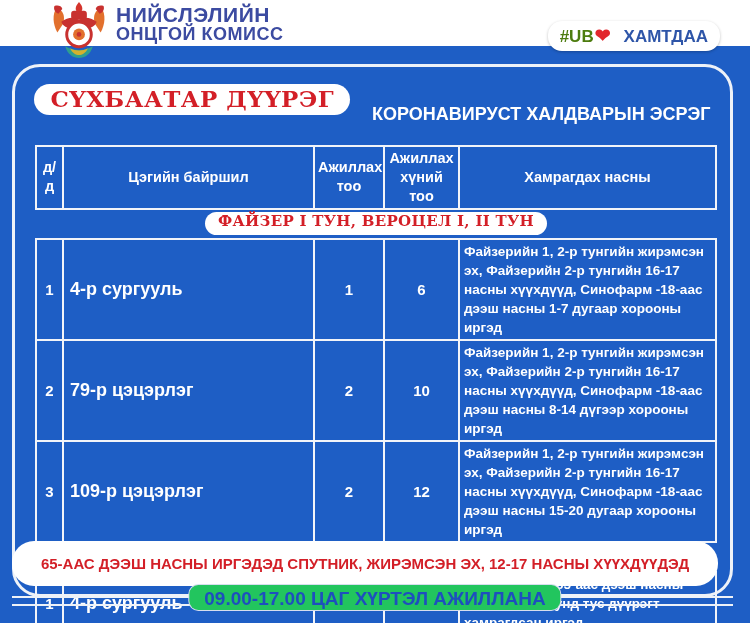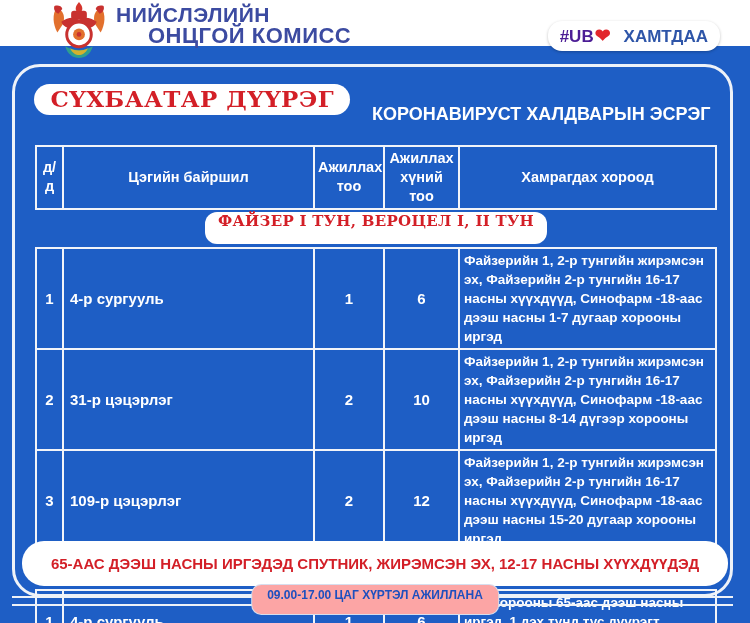--- a/index.html
+++ b/index.html
@@ -20,30 +20,30 @@
   .emblem {
     position: absolute; left: 48px; top: 2px;
     width: 62px; height: 57px; z-index: 5;
   }
   .org-name {
     position: absolute; left: 116px; top: 4px;
     color: #3c4ba1; font-weight: bold; z-index: 4;
     line-height: 1.02; letter-spacing: 0.5px;
   }
   .org-name .l1 { font-size: 21px; }
-  .org-name .l2 { font-size: 22px; margin-left: 32px; }
+  .org-name .l2 { font-size: 18px; }
   .hashtag-pill {
     position: absolute; right: 30px; top: 21px;
     background: #ffffff; border-radius: 14px;
     padding: 3px 12px 4px 12px;
     box-shadow: 0 1px 3px rgba(0,0,0,0.25);
     font-weight: bold; font-size: 17px; z-index: 6;
     white-space: nowrap;
   }
-  .hashtag-pill .red { color: #4c1d95; text-align: center; }
+  .hashtag-pill .red { color: #4d7c0f; text-align: center; }
   .hashtag-pill .heart { color: #e2262c; font-size: 19px; padding: 0 1px; }
   .hashtag-pill .blue { color: #2e55a8; margin-left: 12px; }
   
   .blue-area {
     position: absolute; left: 0; top: 46px;
     width: 750px; height: 577px;
     background: #1e5ec5; z-index: 1;
   }
   .frame {
     position: absolute; left: 12px; top: 64px;
@@ -75,51 +75,51 @@
     position: absolute; left: 35px; top: 145px;
     width: 680px; border-collapse: collapse; table-layout: fixed;
     z-index: 4; color: #ffffff;
   }
   table.vax td, table.vax th { border: 2px solid #f2f4f9; vertical-align: middle; }
   table.vax th {
     font-size: 14.5px; font-weight: bold; line-height: 1.3;
     height: 44px; padding: 2px 3px; text-align: center;
   }
   td.c-num  { text-align: center; font-size: 15px; font-weight: bold; }
-  td.c-loc  { text-align: left; font-size: 15px; font-weight: bold; padding: 2px 6px; }
+  td.c-loc  { text-align: left; font-size: 18px; font-weight: bold; padding: 2px 6px; }
   td.c-khor { text-align: left; font-size: 13.5px; font-weight: bold; line-height: 19px; padding: 2px 4px; vertical-align: top; }
   tr.r-main td { height: 78px; margin-top: 14px; }
   tr.r-sput td { height: 40px; }
   tr.section-row td { border: none; padding: 2px 0 3px 0; text-align: center; height: 22px; }
   .section-pill {
     display: inline-block; background: #ffffff; border-radius: 12px;
-    padding: 0 13px 14px 13px;
+    padding: 0 13px 5px 13px;
     font-family: "DejaVu Serif", serif; font-weight: bold;
     font-size: 15px; color: #d31f27; letter-spacing: 0.3px; white-space: nowrap;
   }
   
   .red-banner {
-    position: absolute; left: 22px; top: 541px;
+    position: absolute; left: 12px; top: 541px;
     width: 706px; height: 45px;
     background: #ffffff; border-radius: 22px;
     display: flex; flex-direction: column; align-items: center; justify-content: center;
     z-index: 6; color: #d31f27; font-weight: bold; font-size: 15px;
     line-height: 21px; text-align: center; white-space: nowrap;
   }
   .bottom-track {
     position: absolute; left: 12px; top: 596px;
     width: 721px; height: 10px;
     border-top: 2px solid #eef2f8; border-bottom: 2px solid #eef2f8;
     z-index: 4;
   }
   .hours-pill {
     position: absolute; left: 50%; top: 585px; transform: translateX(-50%);
-    background: #fca5a5; border-radius: 9px;
-    padding: 3px 15px 12px 15px;
-    color: #1e4fbe; font-weight: bold; font-size: 12px;
+    background: #22c55e; border-radius: 9px;
+    padding: 3px 15px 0 15px;
+    color: #1e4fbe; font-weight: bold; font-size: 19px;
     z-index: 7; white-space: nowrap;
     box-shadow: 0 0 0 1px #d6deee;
   }
 </style>
 </head>
 <body>
 
 <div class="page">
 
   <div class="topbar"></div>
@@ -165,37 +165,37 @@
         <col style="width:70px">
         <col style="width:75px">
         <col style="width:257px">
     </colgroup>
     <tbody>
         <tr>
       <th>д/д</th>
       <th>Цэгийн байршил</th>
       <th>Ажиллах тоо</th>
       <th>Ажиллах хүний тоо</th>
-      <th>Хамрагдах хороод</th>
+      <th>Хамрагдах насны</th>
     </tr>
 
     <tr class="section-row">
       <td colspan="5"><span class="section-pill">ФАЙЗЕР I ТУН, ВЕРОЦЕЛ I, II ТУН</span></td>
     </tr>
 
     <tr class="r-main">
       <td class="c-num">1</td>
       <td class="c-loc">4-р сургууль</td>
       <td class="c-num">1</td>
       <td class="c-num">6</td>
       <td class="c-khor">Файзерийн 1, 2-р тунгийн жирэмсэн эх, Файзерийн 2-р тунгийн 16-17 насны хүүхдүүд, Синофарм -18-аас дээш насны 1-7 дугаар хорооны иргэд</td>
     </tr>
     <tr class="r-main">
       <td class="c-num">2</td>
-      <td class="c-loc">31-р цэцэрлэг</td>
+      <td class="c-loc">79-р цэцэрлэг</td>
       <td class="c-num">2</td>
       <td class="c-num">10</td>
       <td class="c-khor">Файзерийн 1, 2-р тунгийн жирэмсэн эх, Файзерийн 2-р тунгийн 16-17 насны хүүхдүүд, Синофарм -18-аас дээш насны 8-14 дүгээр хорооны иргэд</td>
     </tr>
     <tr class="r-main">
       <td class="c-num">3</td>
       <td class="c-loc">109-р цэцэрлэг</td>
       <td class="c-num">2</td>
       <td class="c-num">12</td>
       <td class="c-khor">Файзерийн 1, 2-р тунгийн жирэмсэн эх, Файзерийн 2-р тунгийн 16-17 насны хүүхдүүд, Синофарм -18-аас дээш насны 15-20 дугаар хорооны иргэд</td>

